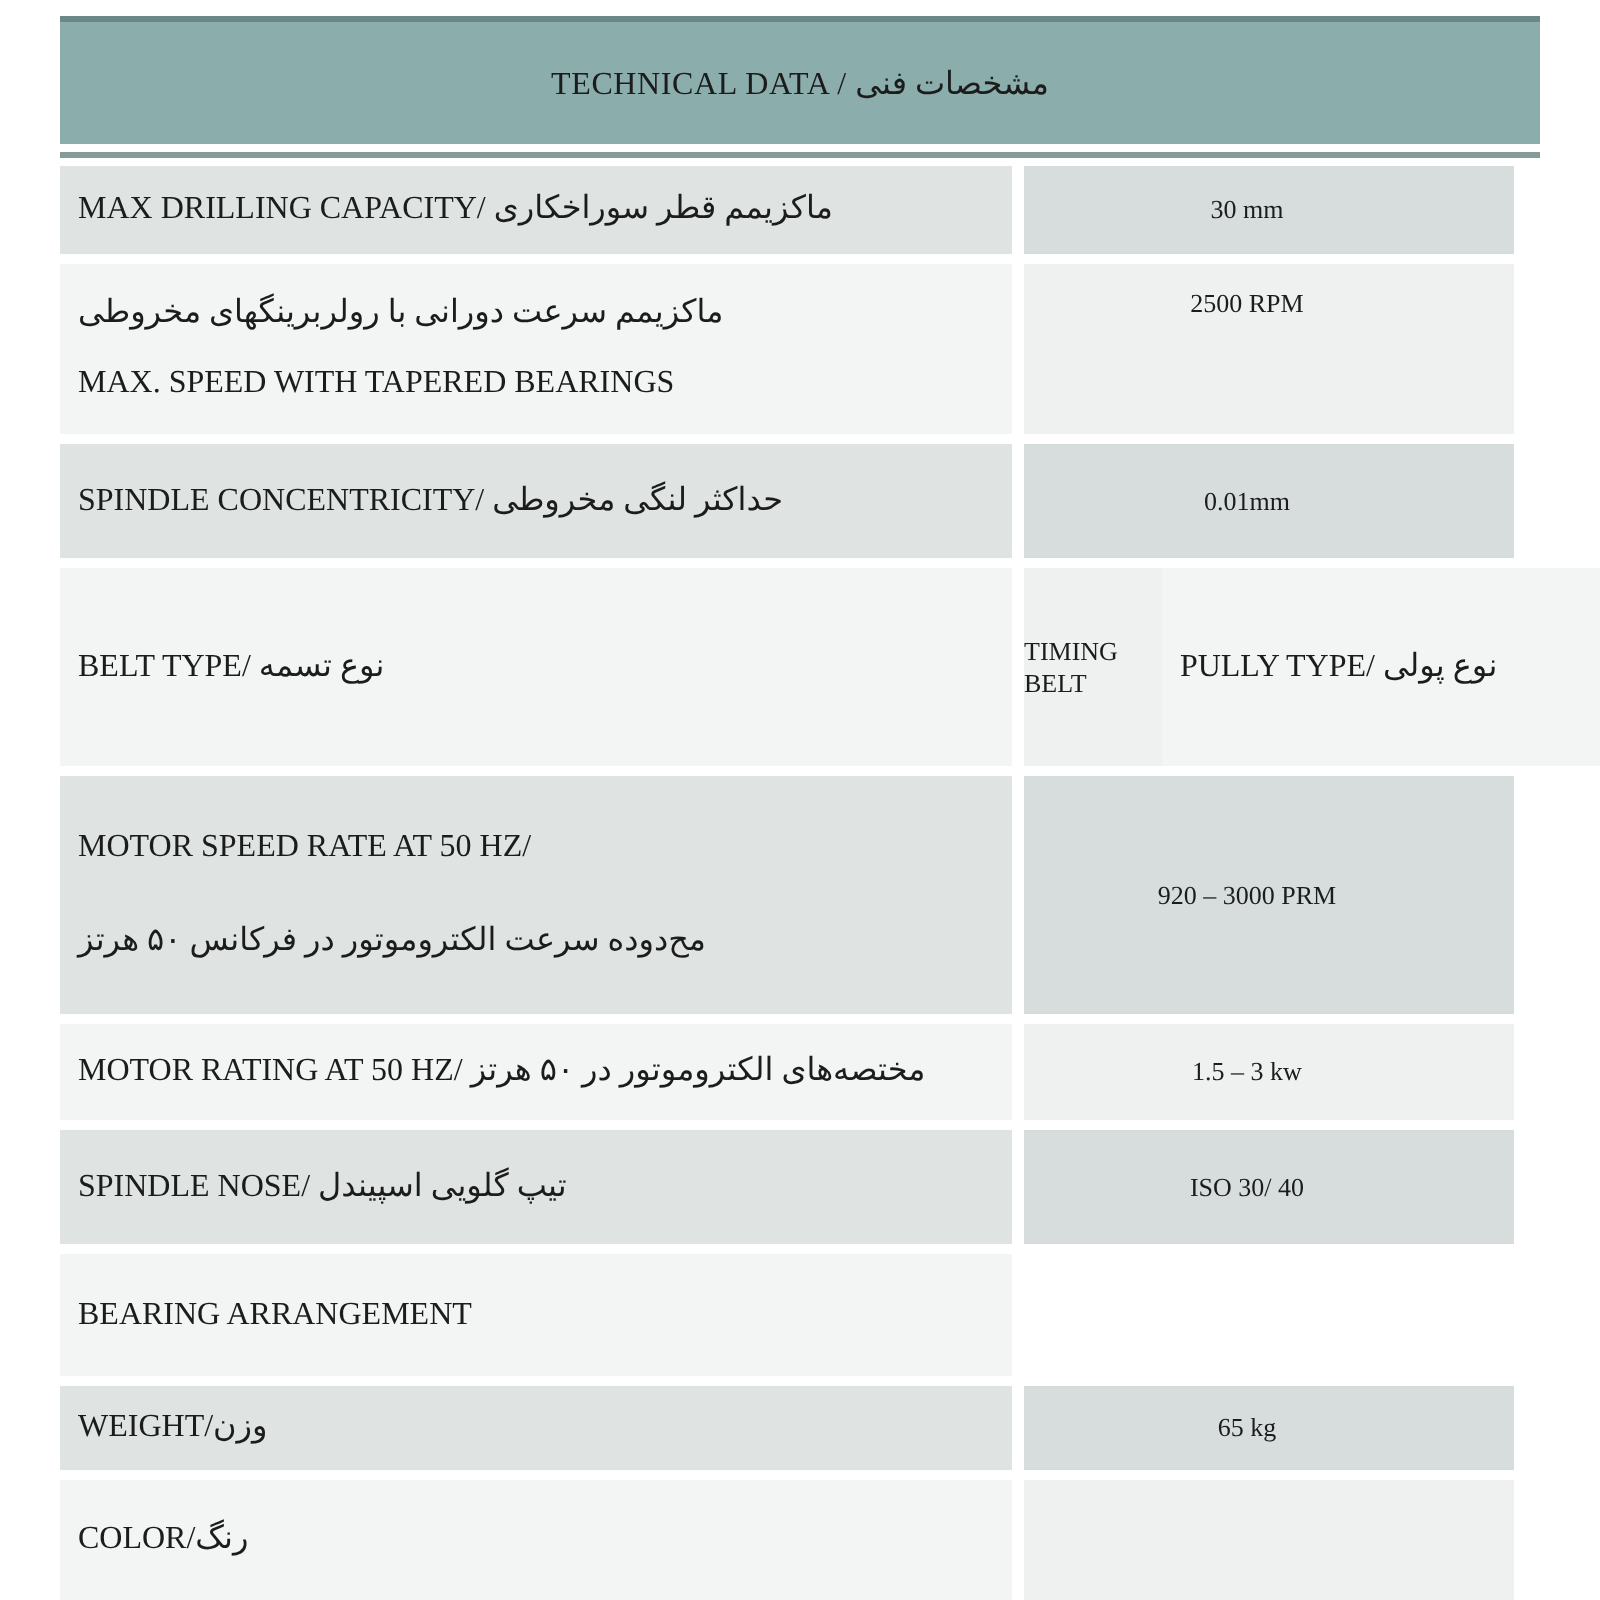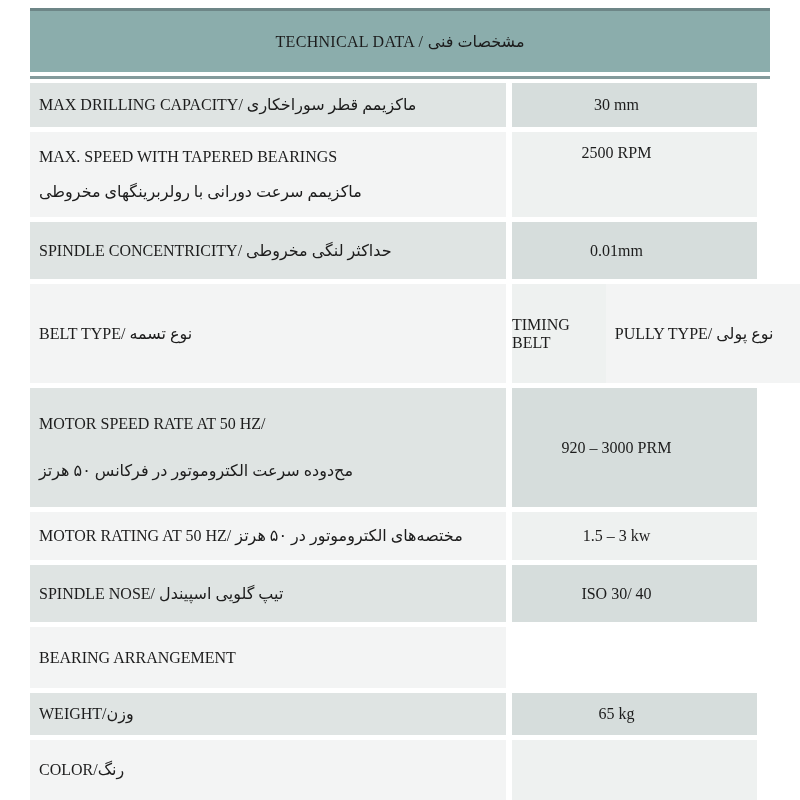--- a/index.html
+++ b/index.html
@@ -31,23 +31,23 @@
   .row.pairs{flex-direction:row;}
   .pair-line{display:flex;flex:1;}
   .cell-label{
     width:476px;box-sizing:border-box;padding-left:9px;padding-right:6px;
     display:flex;flex-direction:column;justify-content:center;
     font-size:16px;line-height:1.25;
   }
   .cell-label.two{justify-content:space-evenly;}
   .col-gap{width:6px;background:#ffffff;}
   .cell-value{
-    flex:1;box-sizing:border-box;padding-right:36px;
+    flex:1;box-sizing:border-box;padding-right:22px;
     display:flex;align-items:center;justify-content:center;
-    font-size:16px;
+    font-size:13px;
   }
   .cell-value.vtop{align-items:flex-start;padding-top:12px;}
   .dark .cell-label{background:var(--row-dark-label);}
   .dark .cell-value{background:var(--row-dark-value);}
   .light .cell-label{background:var(--row-light-label);}
   .light .cell-value{background:var(--row-light-value);}
   .label-line{unicode-bidi:plaintext0;}
 </style>
 </head>
 <body>
@@ -65,22 +65,22 @@
           <div class="cell-label">
             <div class="label-line">MAX DRILLING CAPACITY/ ماکزیمم قطر سوراخکاری</div>
           </div>
           <div class="col-gap"></div>
           <div class="cell-value">30 mm</div>
         </div>
       </div>
       <div class="row light" style="height: 85px;">
         <div class="pair-line">
           <div class="cell-label two">
+            <div class="label-line">ماکزیمم سرعت دورانی با رولربرینگهای مخروطی</div>
             <div class="label-line">MAX. SPEED WITH TAPERED BEARINGS</div>
-            <div class="label-line">ماکزیمم سرعت دورانی با رولربرینگهای مخروطی</div>
           </div>
           <div class="col-gap"></div>
           <div class="cell-value vtop">2500 RPM</div>
         </div>
       </div>
       <div class="row dark" style="height: 57px;">
         <div class="pair-line">
           <div class="cell-label">
             <div class="label-line">SPINDLE CONCENTRICITY/ حداکثر لنگی مخروطی</div>
           </div>

